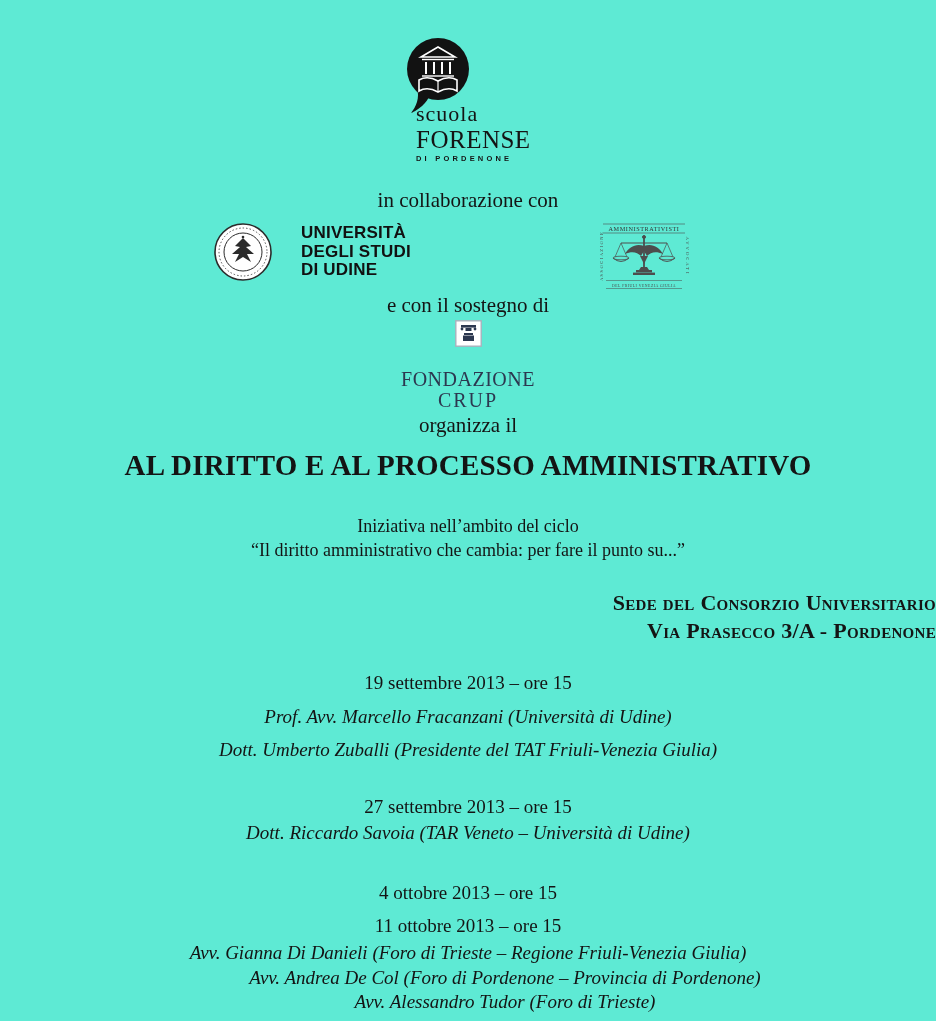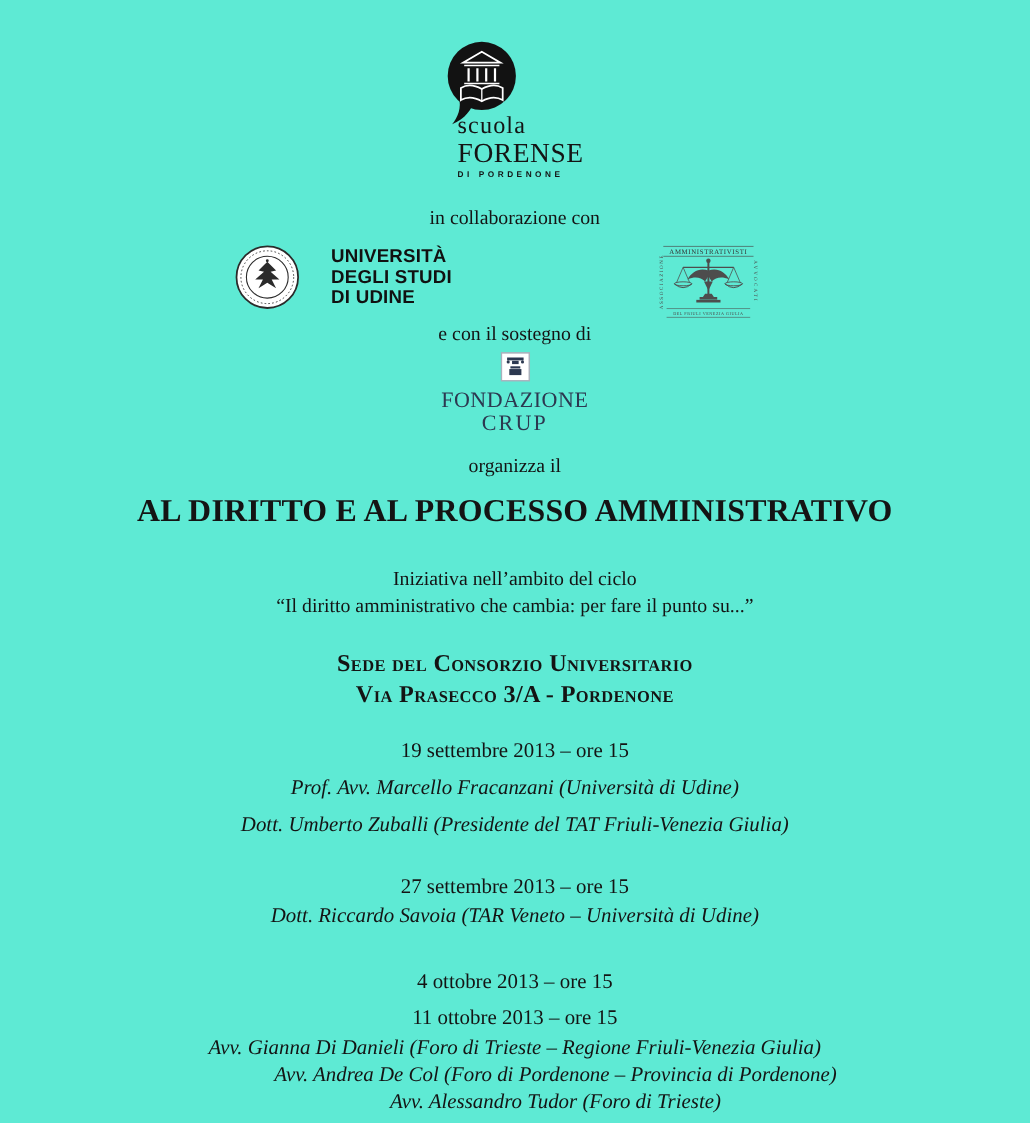--- a/index.html
+++ b/index.html
@@ -1,39 +1,39 @@
 <!DOCTYPE html>
 <html><head>
 <meta charset="utf-8">
 <style>
   html,body{margin:0;padding:0;background:#fff;}
   #page{position:relative;width:936px;height:1021px;background:#5eead4;overflow:hidden;
         font-family:"Liberation Serif",serif;color:#141414;}
   .line{position:absolute;left:0;width:936px;text-align:center;}
-  .small-label{font-size:18px;}
+  .small-label{font-size:21px;}
   
   .sf-bubble{position:absolute;left:404px;top:36px;}
   .sf-text{position:absolute;left:416px;top:103px;width:140px;text-align:left;line-height:1;}
   .sf-scuola{font-size:22px;letter-spacing:1px;}
   .sf-forense{font-size:25px;letter-spacing:0.5px;margin-top:2px;}
   .sf-dip{font-size:7.5px;letter-spacing:3.2px;margin-top:3px;font-family:"Liberation Sans",sans-serif;font-weight:bold;}
   
   .udine{position:absolute;left:213px;top:222px;display:flex;align-items:center;gap:8px;}
   .udine-text{font-family:"Liberation Sans",sans-serif;font-weight:bold;font-size:17px;
               line-height:18.5px;letter-spacing:0.2px;color:#111;text-align:left;margin-left:20px;}
   
   .ammin{position:absolute;left:594px;top:220px;}
   
   .crup{top:320px;color:#2c3850;line-height:1;}
-  .crup-fond{font-size:20px;letter-spacing:0.5px;margin-top:3px;}
+  .crup-fond{font-size:20px;letter-spacing:0.5px;margin-top:19px;}
   .crup-name{font-size:20px;letter-spacing:2px;margin-top:1px;}
   
   .title{top:449px;font-size:29px;font-weight:bold;line-height:33px;letter-spacing:0.2px;}
   .subtitle{top:514px;font-size:18px;line-height:24px;}
-  .venue{top:589px;font-size:22px;font-weight:bold;font-variant:small-caps;line-height:28px;letter-spacing:0.3px;}
+  .venue{top:589px;font-size:22px;font-weight:bold;font-variant:small-caps;line-height:28px;letter-spacing:0.3px;text-align:right;}
   
   .sched{font-size:19px;}
   .it{font-style:italic;}
   .shift-right{padding-left:74px;box-sizing:border-box;}
 </style>
 </head>
 <body>
 
 <div id="page">
 

